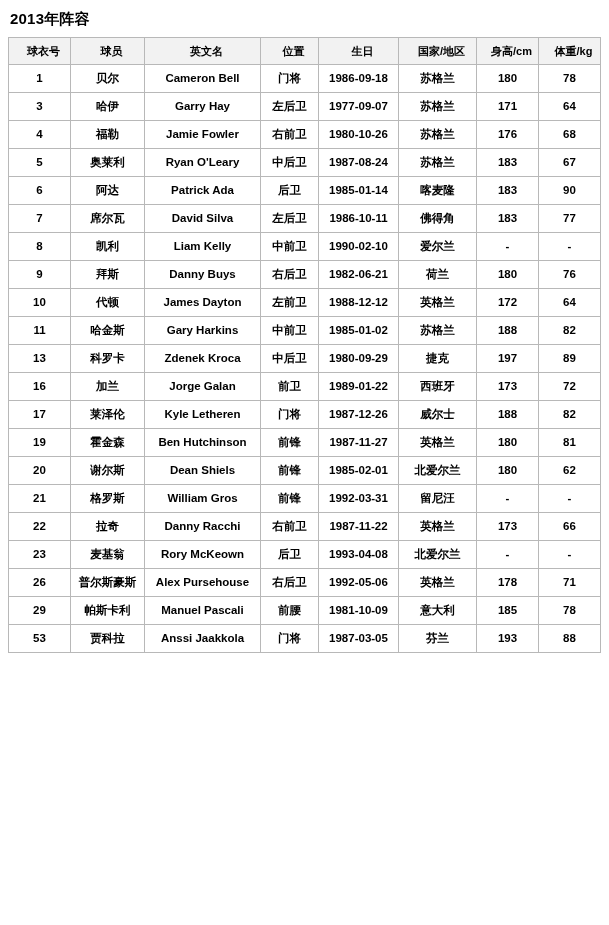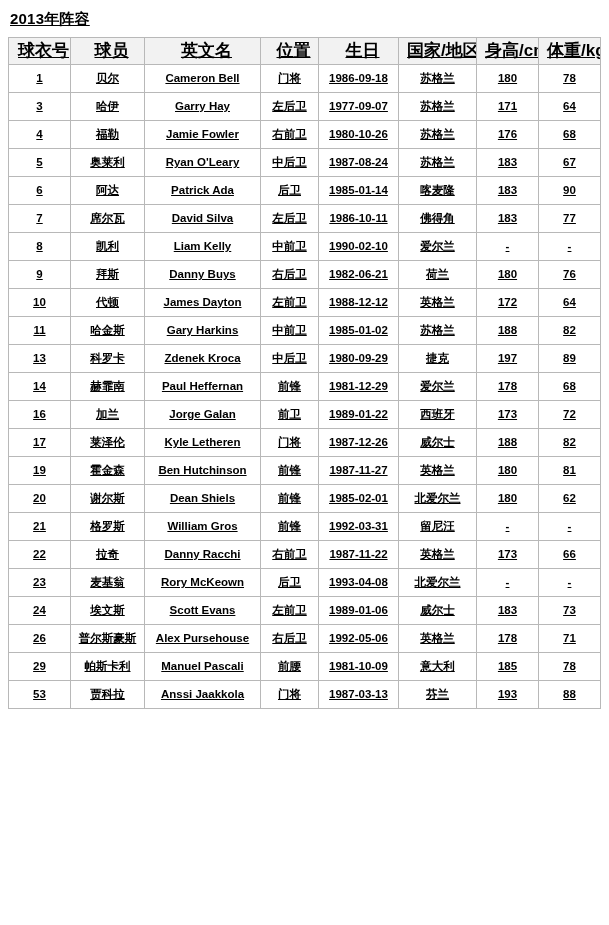--- a/index.html
+++ b/index.html
@@ -11,21 +11,20 @@
     width: 609px;
     height: 925px;
     font-family: "Liberation Sans", sans-serif;
     color: #000000;
     -webkit-font-smoothing: antialiased;
   }
   .page {
     width: 527px;
     box-sizing: border-box;
     padding: 10px 8px 0 8px;
-    text-decoration: underline;
   }
   .title {
     font-size: 15px;
     font-weight: bold;
     color: #000;
     margin: 0 0 8px 2px;
     letter-spacing: 0.2px;
   }
   table.roster {
     border-collapse: collapse;
@@ -40,21 +39,21 @@
     vertical-align: middle;
     padding: 0;
     height: 27px;
     line-height: 27px;
     overflow: hidden;
     white-space: nowrap;
   }
   table.roster thead th {
     background: #f2f2f2;
     font-weight: bold;
-    font-size: 17px;
+    font-size: 11px;
     height: 26px;
     line-height: 26px;
     padding-left: 8px;
   }
   table.roster tbody td {
     font-weight: bold;
     background: #ffffff;
   }
   
   col.c0 { width: 62px; }
@@ -200,30 +199,20 @@
           <td>13</td>
           <td>科罗卡</td>
           <td>Zdenek Kroca</td>
           <td>中后卫</td>
           <td>1980-09-29</td>
           <td>捷克</td>
           <td>197</td>
           <td>89</td>
         </tr>
         <tr>
-          <td>14</td>
-          <td>赫霏南</td>
-          <td>Paul Heffernan</td>
-          <td>前锋</td>
-          <td>1981-12-29</td>
-          <td>爱尔兰</td>
-          <td>178</td>
-          <td>68</td>
-        </tr>
-        <tr>
           <td>16</td>
           <td>加兰</td>
           <td>Jorge Galan</td>
           <td>前卫</td>
           <td>1989-01-22</td>
           <td>西班牙</td>
           <td>173</td>
           <td>72</td>
         </tr>
         <tr>
@@ -280,30 +269,20 @@
           <td>23</td>
           <td>麦基翁</td>
           <td>Rory McKeown</td>
           <td>后卫</td>
           <td>1993-04-08</td>
           <td>北爱尔兰</td>
           <td>-</td>
           <td>-</td>
         </tr>
         <tr>
-          <td>24</td>
-          <td>埃文斯</td>
-          <td>Scott Evans</td>
-          <td>左前卫</td>
-          <td>1989-01-06</td>
-          <td>威尔士</td>
-          <td>183</td>
-          <td>73</td>
-        </tr>
-        <tr>
           <td>26</td>
           <td>普尔斯豪斯</td>
           <td>Alex Pursehouse</td>
           <td>右后卫</td>
           <td>1992-05-06</td>
           <td>英格兰</td>
           <td>178</td>
           <td>71</td>
         </tr>
         <tr>
@@ -314,20 +293,20 @@
           <td>1981-10-09</td>
           <td>意大利</td>
           <td>185</td>
           <td>78</td>
         </tr>
         <tr>
           <td>53</td>
           <td>贾科拉</td>
           <td>Anssi Jaakkola</td>
           <td>门将</td>
-          <td>1987-03-13</td>
+          <td>1987-03-05</td>
           <td>芬兰</td>
           <td>193</td>
           <td>88</td>
         </tr>
       </tbody>
   </table>
 </div>
 
 </body></html>

